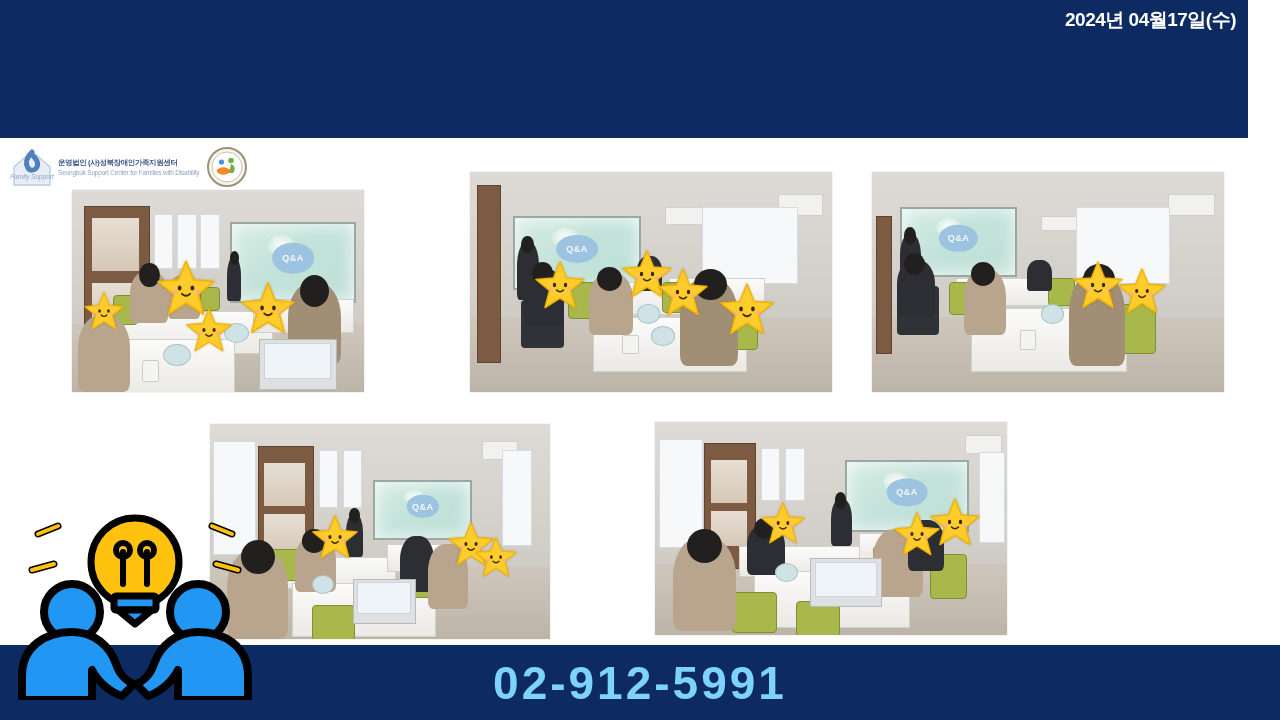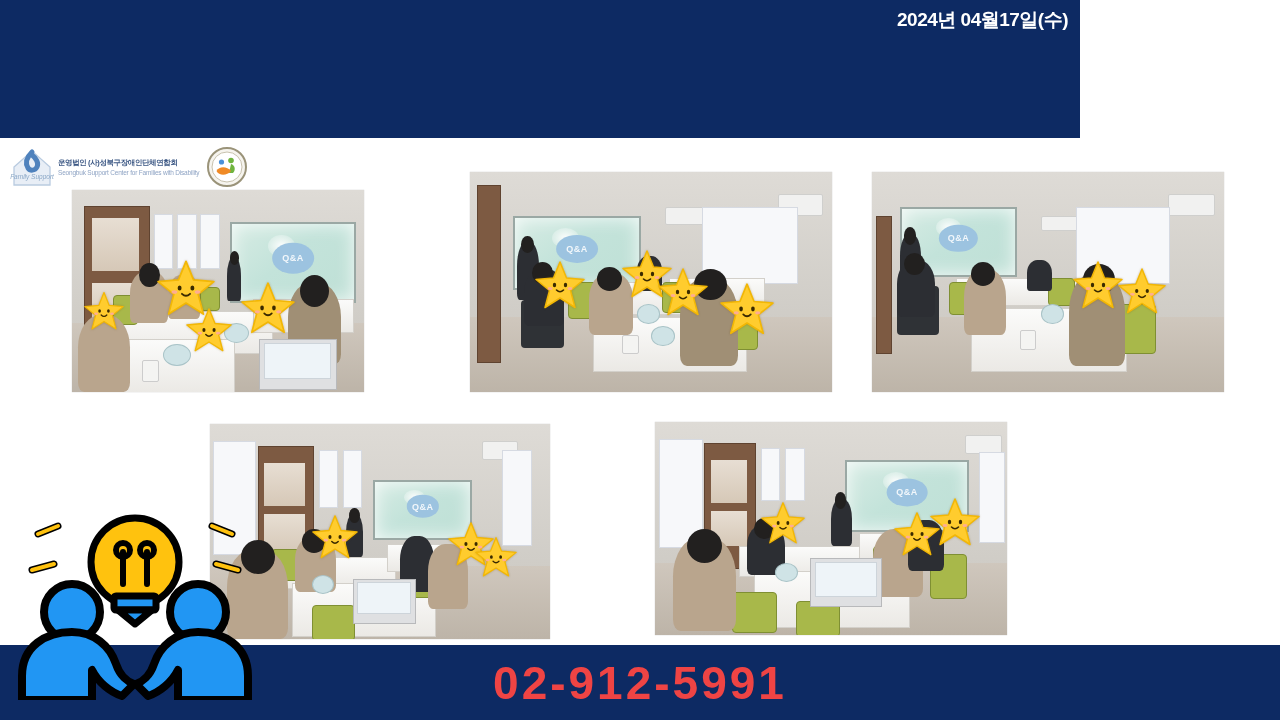--- a/index.html
+++ b/index.html
@@ -13,21 +13,21 @@
     height: 720px;
     overflow: hidden;
     position: relative;
     font-family: "Liberation Sans", "DejaVu Sans", sans-serif;
   }
 
   
   .top-banner {
     position: absolute;
     left: 0; top: 0;
-    width: 1080px;
+    width: 1248px;
     height: 138px;
     background: #0d2a63;
   }
   .banner-date {
     position: absolute;
     right: 12px;
     top: 7px;
     color: #ffffff;
     font-size: 19px;
     font-weight: bold;
@@ -245,21 +245,21 @@
     z-index: 4;
   }
   .footer-phone {
     position: absolute;
     left: 0; top: 0;
     width: 1280px;
     height: 75px;
     display: flex;
     align-items: center;
     justify-content: center;
-    color: #ef4444;
+    color: #7dd3fc;
     font-size: 46px;
     font-weight: bold;
     letter-spacing: 3px;
   }
 </style>
 </head>
 <body>
 
 <div class="top-banner">
   <div class="banner-date">2024년 04월17일(수)</div>
@@ -267,21 +267,21 @@
 
 <div class="org-logo">
   <div class="logo-mark">
     <svg width="48" height="48" viewBox="0 0 48 48">
       <path d="M6 24 L24 8 L42 24 L42 42 L6 42 Z" fill="#e8eef6" stroke="#b9cbe0" stroke-width="1.3"></path>
       <path d="M24 9 C19 14, 17 20, 20 25 C22 28, 27 28, 29 24 C31 20, 28 15, 24 12" fill="none" stroke="#4f82bd" stroke-width="5" stroke-linecap="round"></path>
       <text x="24" y="36" font-size="6.5" fill="#8aa7c6" text-anchor="middle" font-family="'Liberation Sans', sans-serif" font-style="italic">Family Support</text>
     </svg>
   </div>
   <div class="logo-text-col">
-    <div class="logo-sub">운영법인 (사)성북구장애인단체연합회</div>
+    <div class="logo-sub">운영법인 (사)성북장애인가족지원센터</div>
     <div class="logo-eng">Seongbuk Support Center for Families with Disability</div>
   </div>
   <div class="logo-emblem">
     <svg width="40" height="40" viewBox="0 0 40 40">
       <circle cx="20" cy="20" r="19" fill="#f6f4ee" stroke="#9a9379" stroke-width="2"></circle>
       <circle cx="20" cy="20" r="15" fill="#ffffff" stroke="#c8c2ae" stroke-width="1"></circle>
       <circle cx="14.5" cy="15" r="2.6" fill="#4a90d9"></circle>
       <circle cx="24" cy="13.5" r="2.8" fill="#6fb43f"></circle>
       <path d="M24 17 C28 18, 29 23, 26 26 L22 26 Z" fill="#6fb43f"></path>
       <path d="M9.5 24 C12 19, 20 19, 24 24 C20 29, 12 29, 9.5 24 Z" fill="#f08a26"></path>

